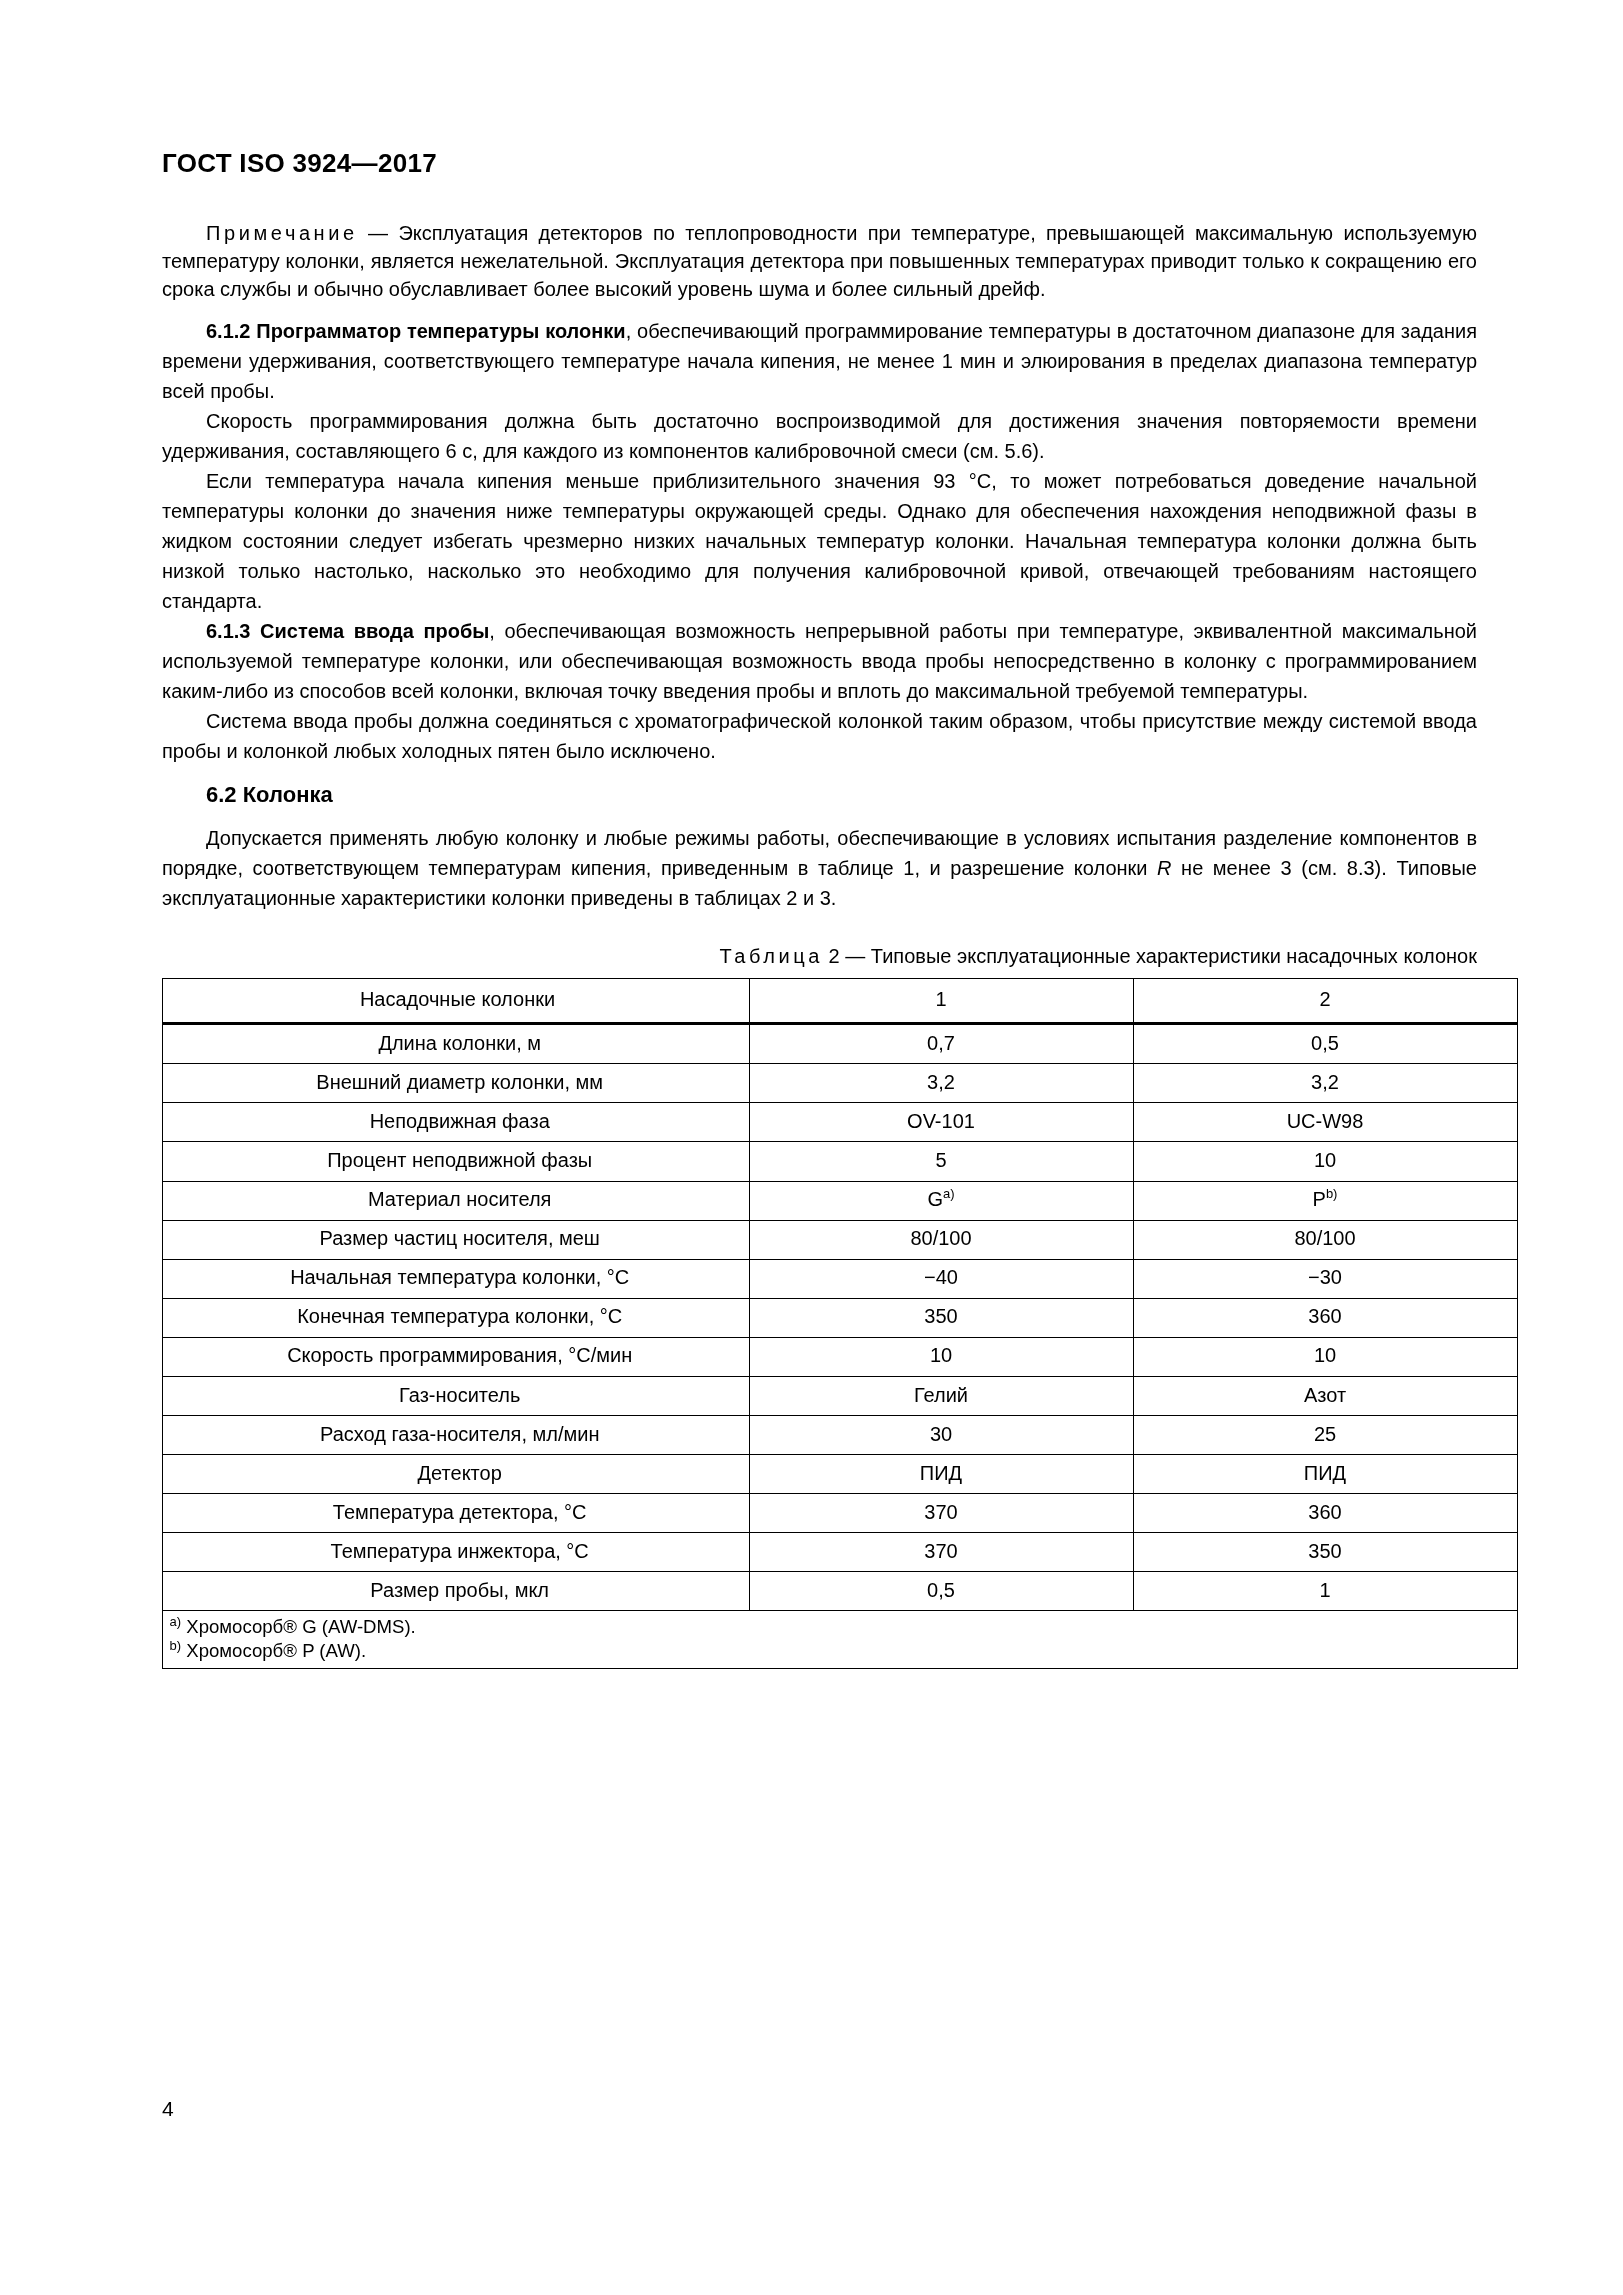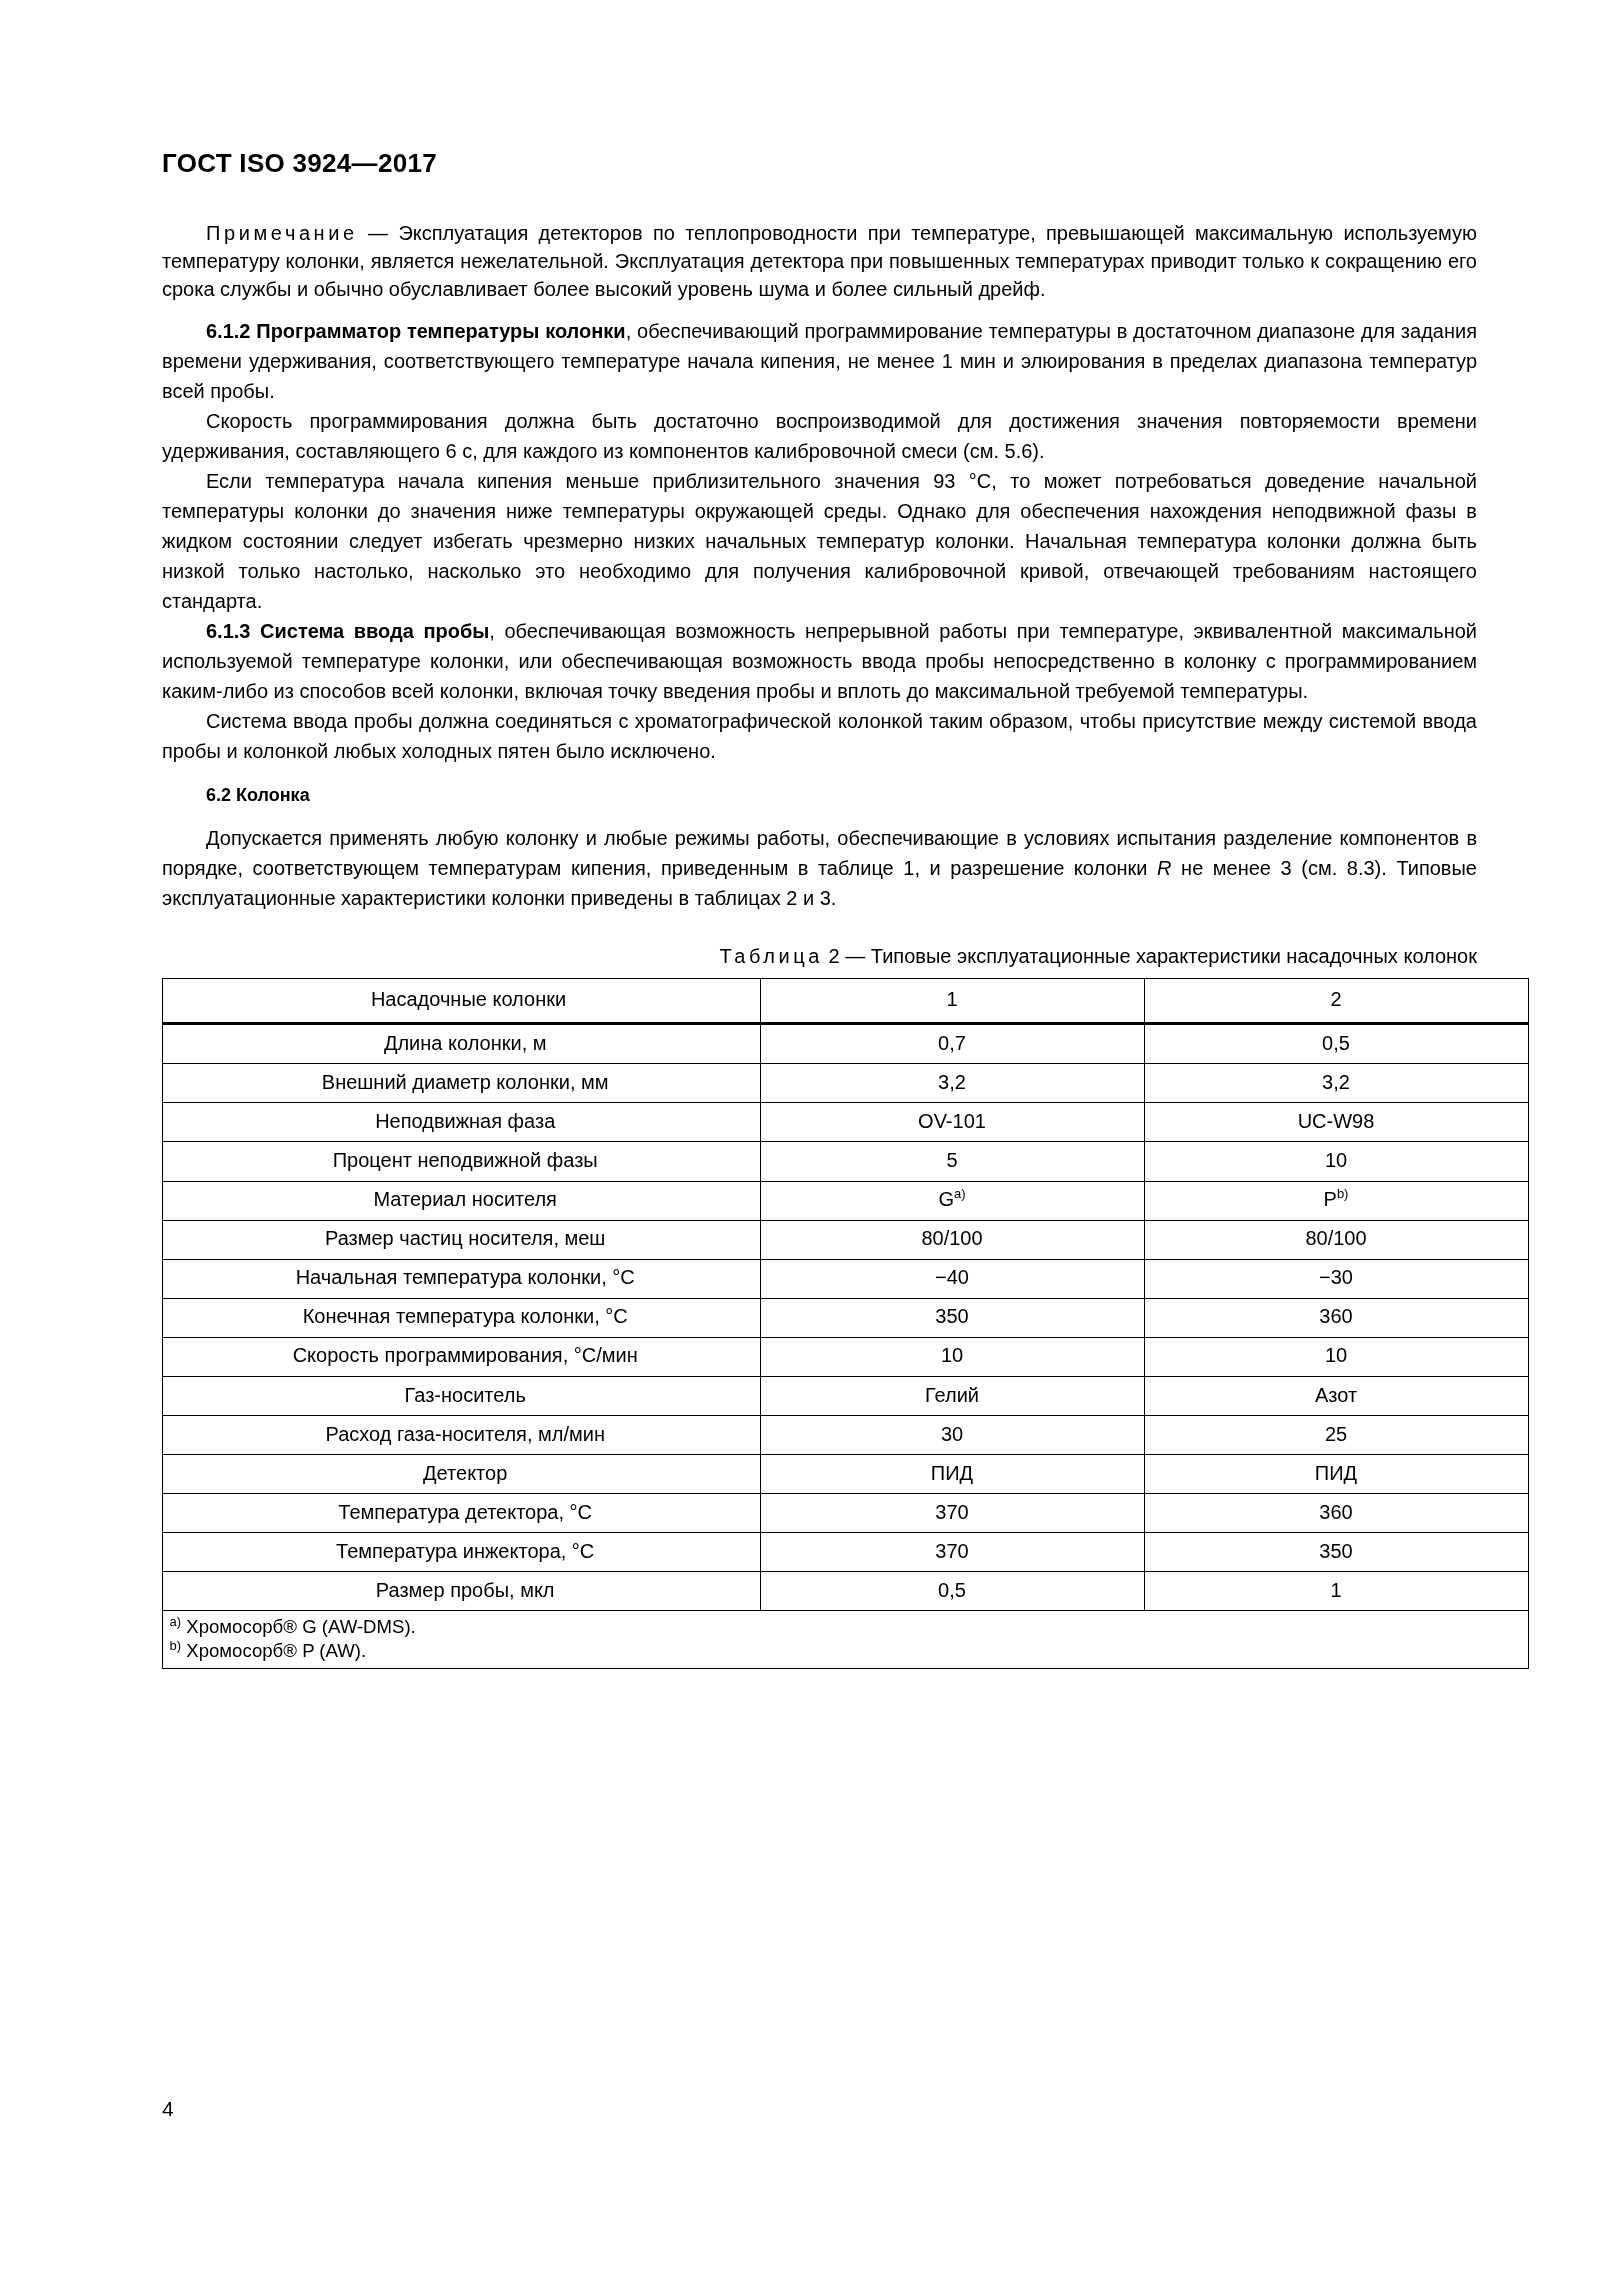--- a/index.html
+++ b/index.html
@@ -50,21 +50,21 @@
   }
   .note .note-label {
     letter-spacing: 3.6px;
   }
   .indent {
     text-indent: 44px;
   }
   .b { font-weight: bold; }
   .i { font-style: italic; }
   .sect-head {
-    font-size: 18px;
+    font-size: 22px;
     font-weight: bold;
     line-height: 30px;
     margin: 14.4px 0 0 0;
     text-indent: 44px;
     text-align: left;
   }
   .gap-before { margin-top: 13px; }
 
   .tbl-caption {
     font-size: 20px;
@@ -84,21 +84,21 @@
     border: 1.3px solid #000000;
     padding: 3.9px 6.5px 5.2px 6.5px;
     font-weight: normal;
     vertical-align: middle;
     line-height: 23.6px;
     height: 29px;
   }
   table.ptable .col-label { width: 569px; text-align: center; padding-left: 14.4px; }
   table.ptable .col-v { width: 370px; text-align: center; }
   table.ptable thead td { text-align: center; }
-  table.ptable thead td.col-label { text-align: center; padding-left: 21px; }
+  table.ptable thead td.col-label { text-align: center; padding-left: 10px; }
   table.ptable thead tr td { border-bottom: 3.3px solid #000000; height: 34px; }
   table.ptable tr.first-body td { border-top: none; }
   td.foot {
     text-align: left;
     padding: 6.5px 9.2px 9.2px 14.4px;
     line-height: 25px;
     font-size: 18.6px;
   }
   .fn-mark {
     font-size: 13px;

